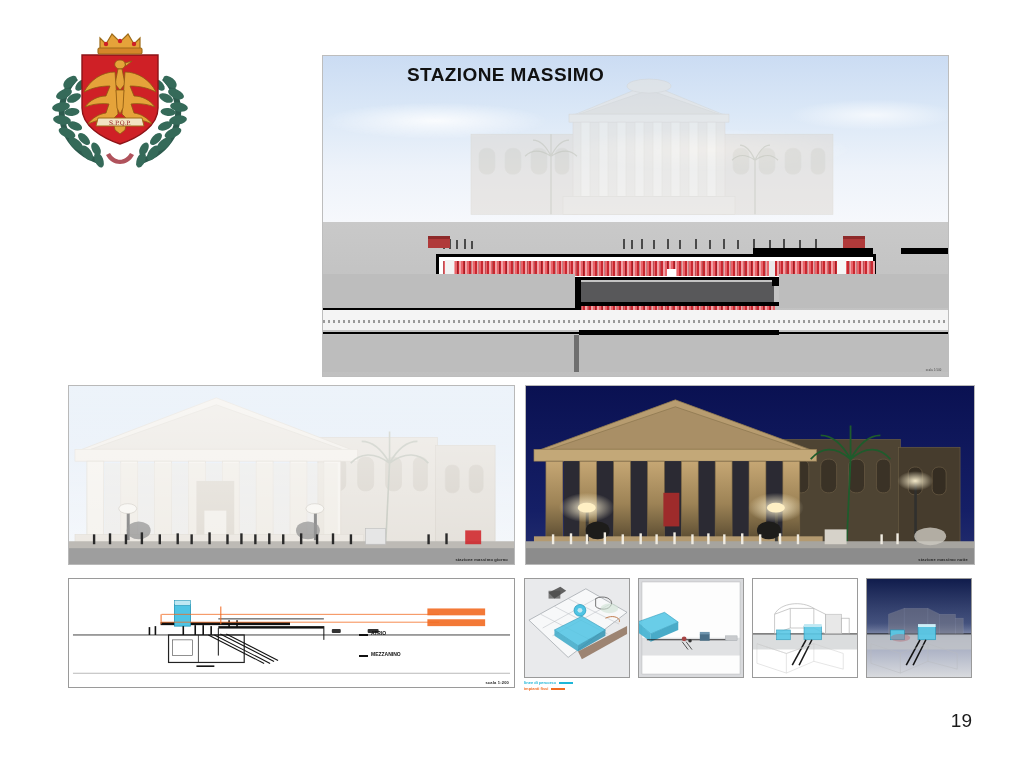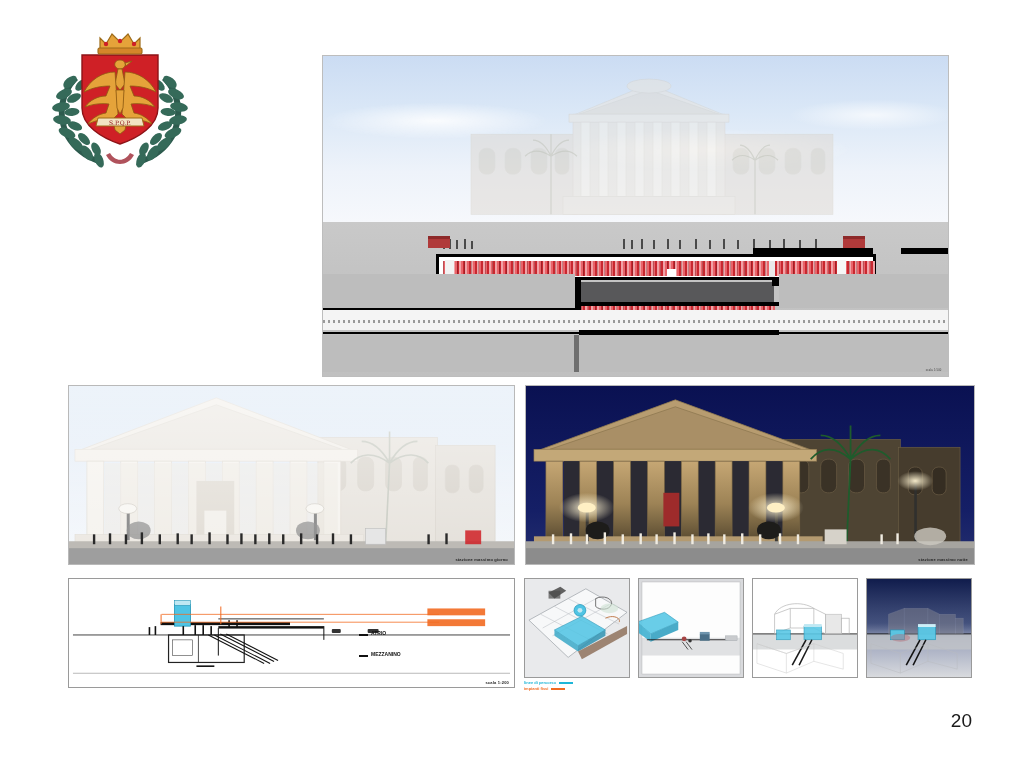--- a/index.html
+++ b/index.html
@@ -290,20 +290,21 @@
       <div class="tline" style="left:0;top:116px;width:256px;"></div>
       <div class="band" style="left:256px;top:114px;width:200px;height:5px;"></div>
       <div class="tline" style="left:456px;top:116px;width:169px;"></div>
       <div class="slabgrey" style="left:0;top:119px;width:252px;height:37px;"></div>
       <div class="slabgrey" style="left:256px;top:119px;width:369px;height:37px;"></div>
       <div style="position:absolute;left:251px;top:119px;width:5px;height:37px;background:#6f6f6f;"></div>
 
       <div class="scalebar" style="right:6px;bottom:4px;">scala 1:500</div>
     </div>
 
+    <div class="montage-title">STAZIONE MASSIMO</div>
   </div>
 
   <div class="render render-day">
     <svg viewBox="0 0 447 180" preserveAspectRatio="none" style="width:100%;height:100%;display:block;">
       <defs>
         <linearGradient id="skyd" x1="0" y1="0" x2="0" y2="1">
           <stop offset="0%" stop-color="#cfe0f2"></stop>
             <stop offset="60%" stop-color="#e7eef7"></stop>
             <stop offset="100%" stop-color="#f4f7fb"></stop>
         </linearGradient>
@@ -680,15 +681,15 @@
       <g stroke="#b9bbc0" fill="none" stroke-width="0.5">
         <path d="M4 66 L4 86 L34 96 L34 76 Z"></path>
         <path d="M34 76 L62 66 L62 84 L34 96"></path>
         <path d="M62 66 L92 76 L92 92 L62 84"></path>
       </g>
       <ellipse cx="34" cy="60" rx="10" ry="4" fill="#b6606a" opacity="0.4"></ellipse>
     </svg>
 
   </div>
 
-  <div class="pageno">20</div>
+  <div class="pageno">19</div>
 
 </div>
 
 </body></html>

